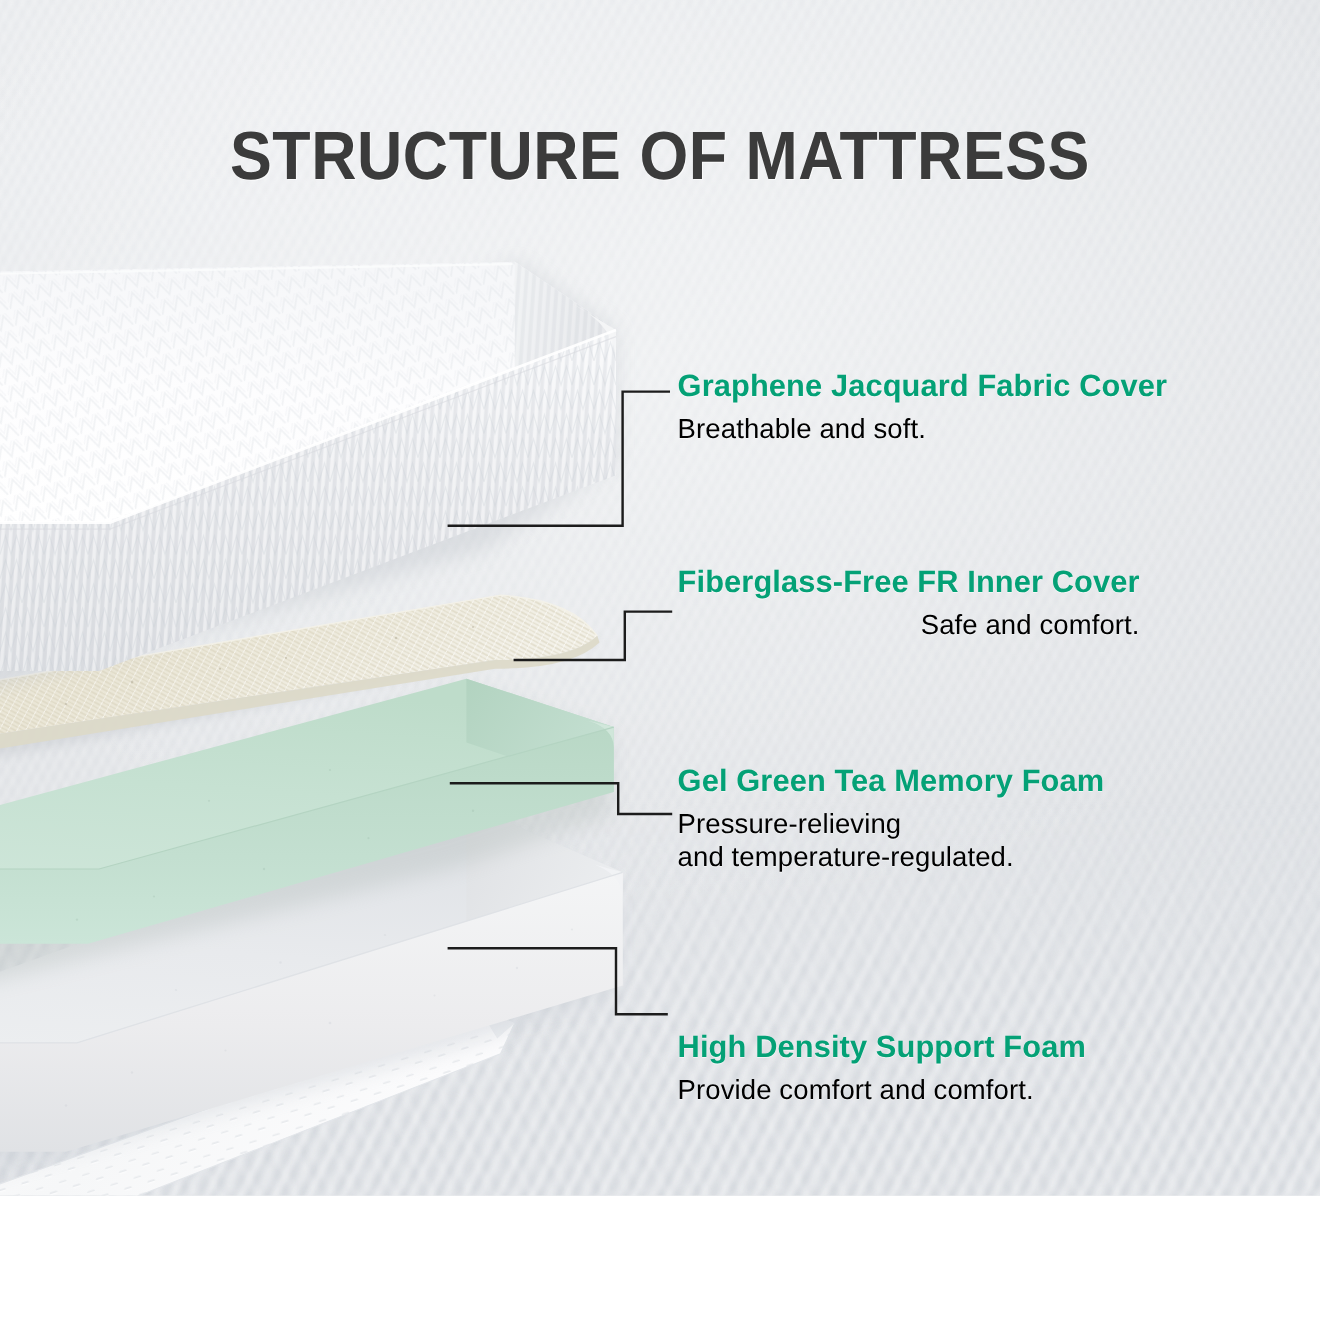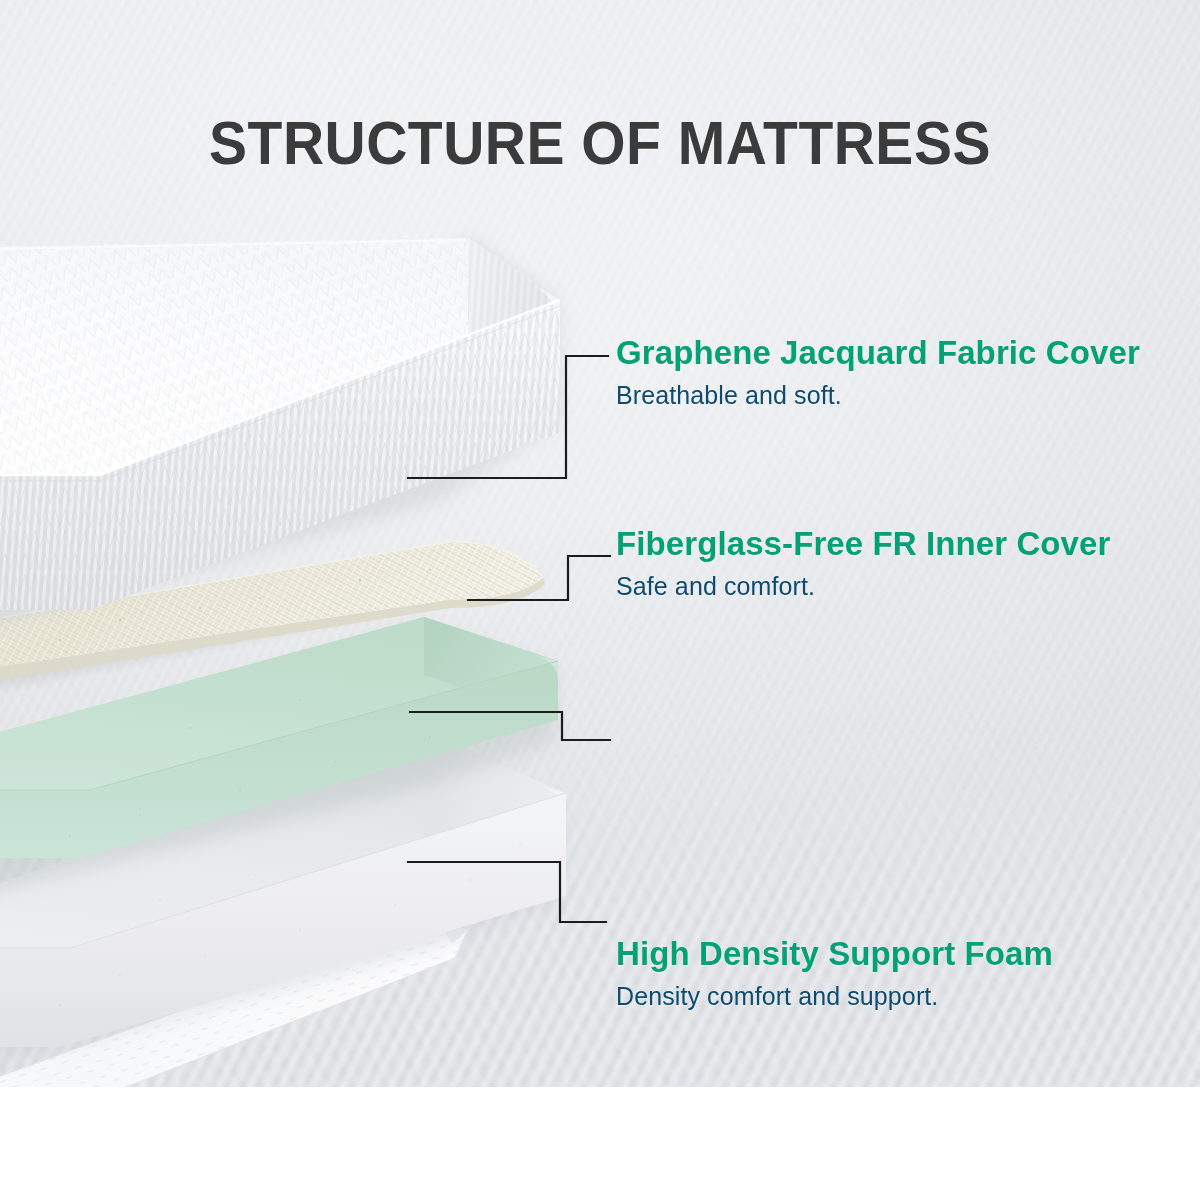--- a/index.html
+++ b/index.html
@@ -73,42 +73,42 @@
     position: absolute;
     left: 0; top: 0;
     width: 1200px; height: 1200px;
   }
 
   
   .callout {
     position: absolute;
   }
   .callout .ttl {
-    font-size: 33px;
+    font-size: 28px;
     font-weight: 700;
     line-height: 1.06;
     color: #04a176;
     white-space: nowrap;
     font-family: "Liberation Sans Narrow", "Liberation Sans", "DejaVu Sans", sans-serif;
     letter-spacing: .1px;
     text-shadow: 0 1px 0 rgba(255,255,255,.55);
   }
   .callout .sub {
     margin-top: 9px;
     font-size: 25px;
     font-weight: 400;
     line-height: 1.20;
-    color: #0c4a6e;
+    color: #000000;
     white-space: pre-line;
     font-family: "Liberation Sans Narrow", "Liberation Sans", "DejaVu Sans", sans-serif;
     letter-spacing: .1px;
     text-shadow: 0 1px 0 rgba(255,255,255,.5);
   }
   #c1 { left: 616px; top: 336px; }
-  #c2 { left: 616px; top: 527px; }
+  #c2 { left: 616px; top: 514px; text-align: right; }
   #c3 { left: 616px; top: 695px; }
   #c4 { left: 616px; top: 937px; }
 </style>
 </head>
 <body>
 
 <div id="stage">
 
   <div class="bg-base"></div>
   <div class="bg-texture"></div>
@@ -314,19 +314,24 @@
   <div class="callout" id="c1">
     <div class="ttl">Graphene Jacquard Fabric Cover</div>
     <div class="sub">Breathable and soft.</div>
   </div>
 
   <div class="callout" id="c2">
     <div class="ttl">Fiberglass-Free FR Inner Cover</div>
     <div class="sub">Safe and comfort.</div>
   </div>
 
+  <div class="callout" id="c3">
+    <div class="ttl">Gel Green Tea Memory Foam</div>
+    <div class="sub">Pressure-relieving
+and  temperature-regulated.</div>
+  </div>
 
   <div class="callout" id="c4">
     <div class="ttl">High Density Support Foam</div>
-    <div class="sub">Density comfort and support.</div>
+    <div class="sub">Provide comfort and comfort.</div>
   </div>
 
 </div>
 
 </body></html>

